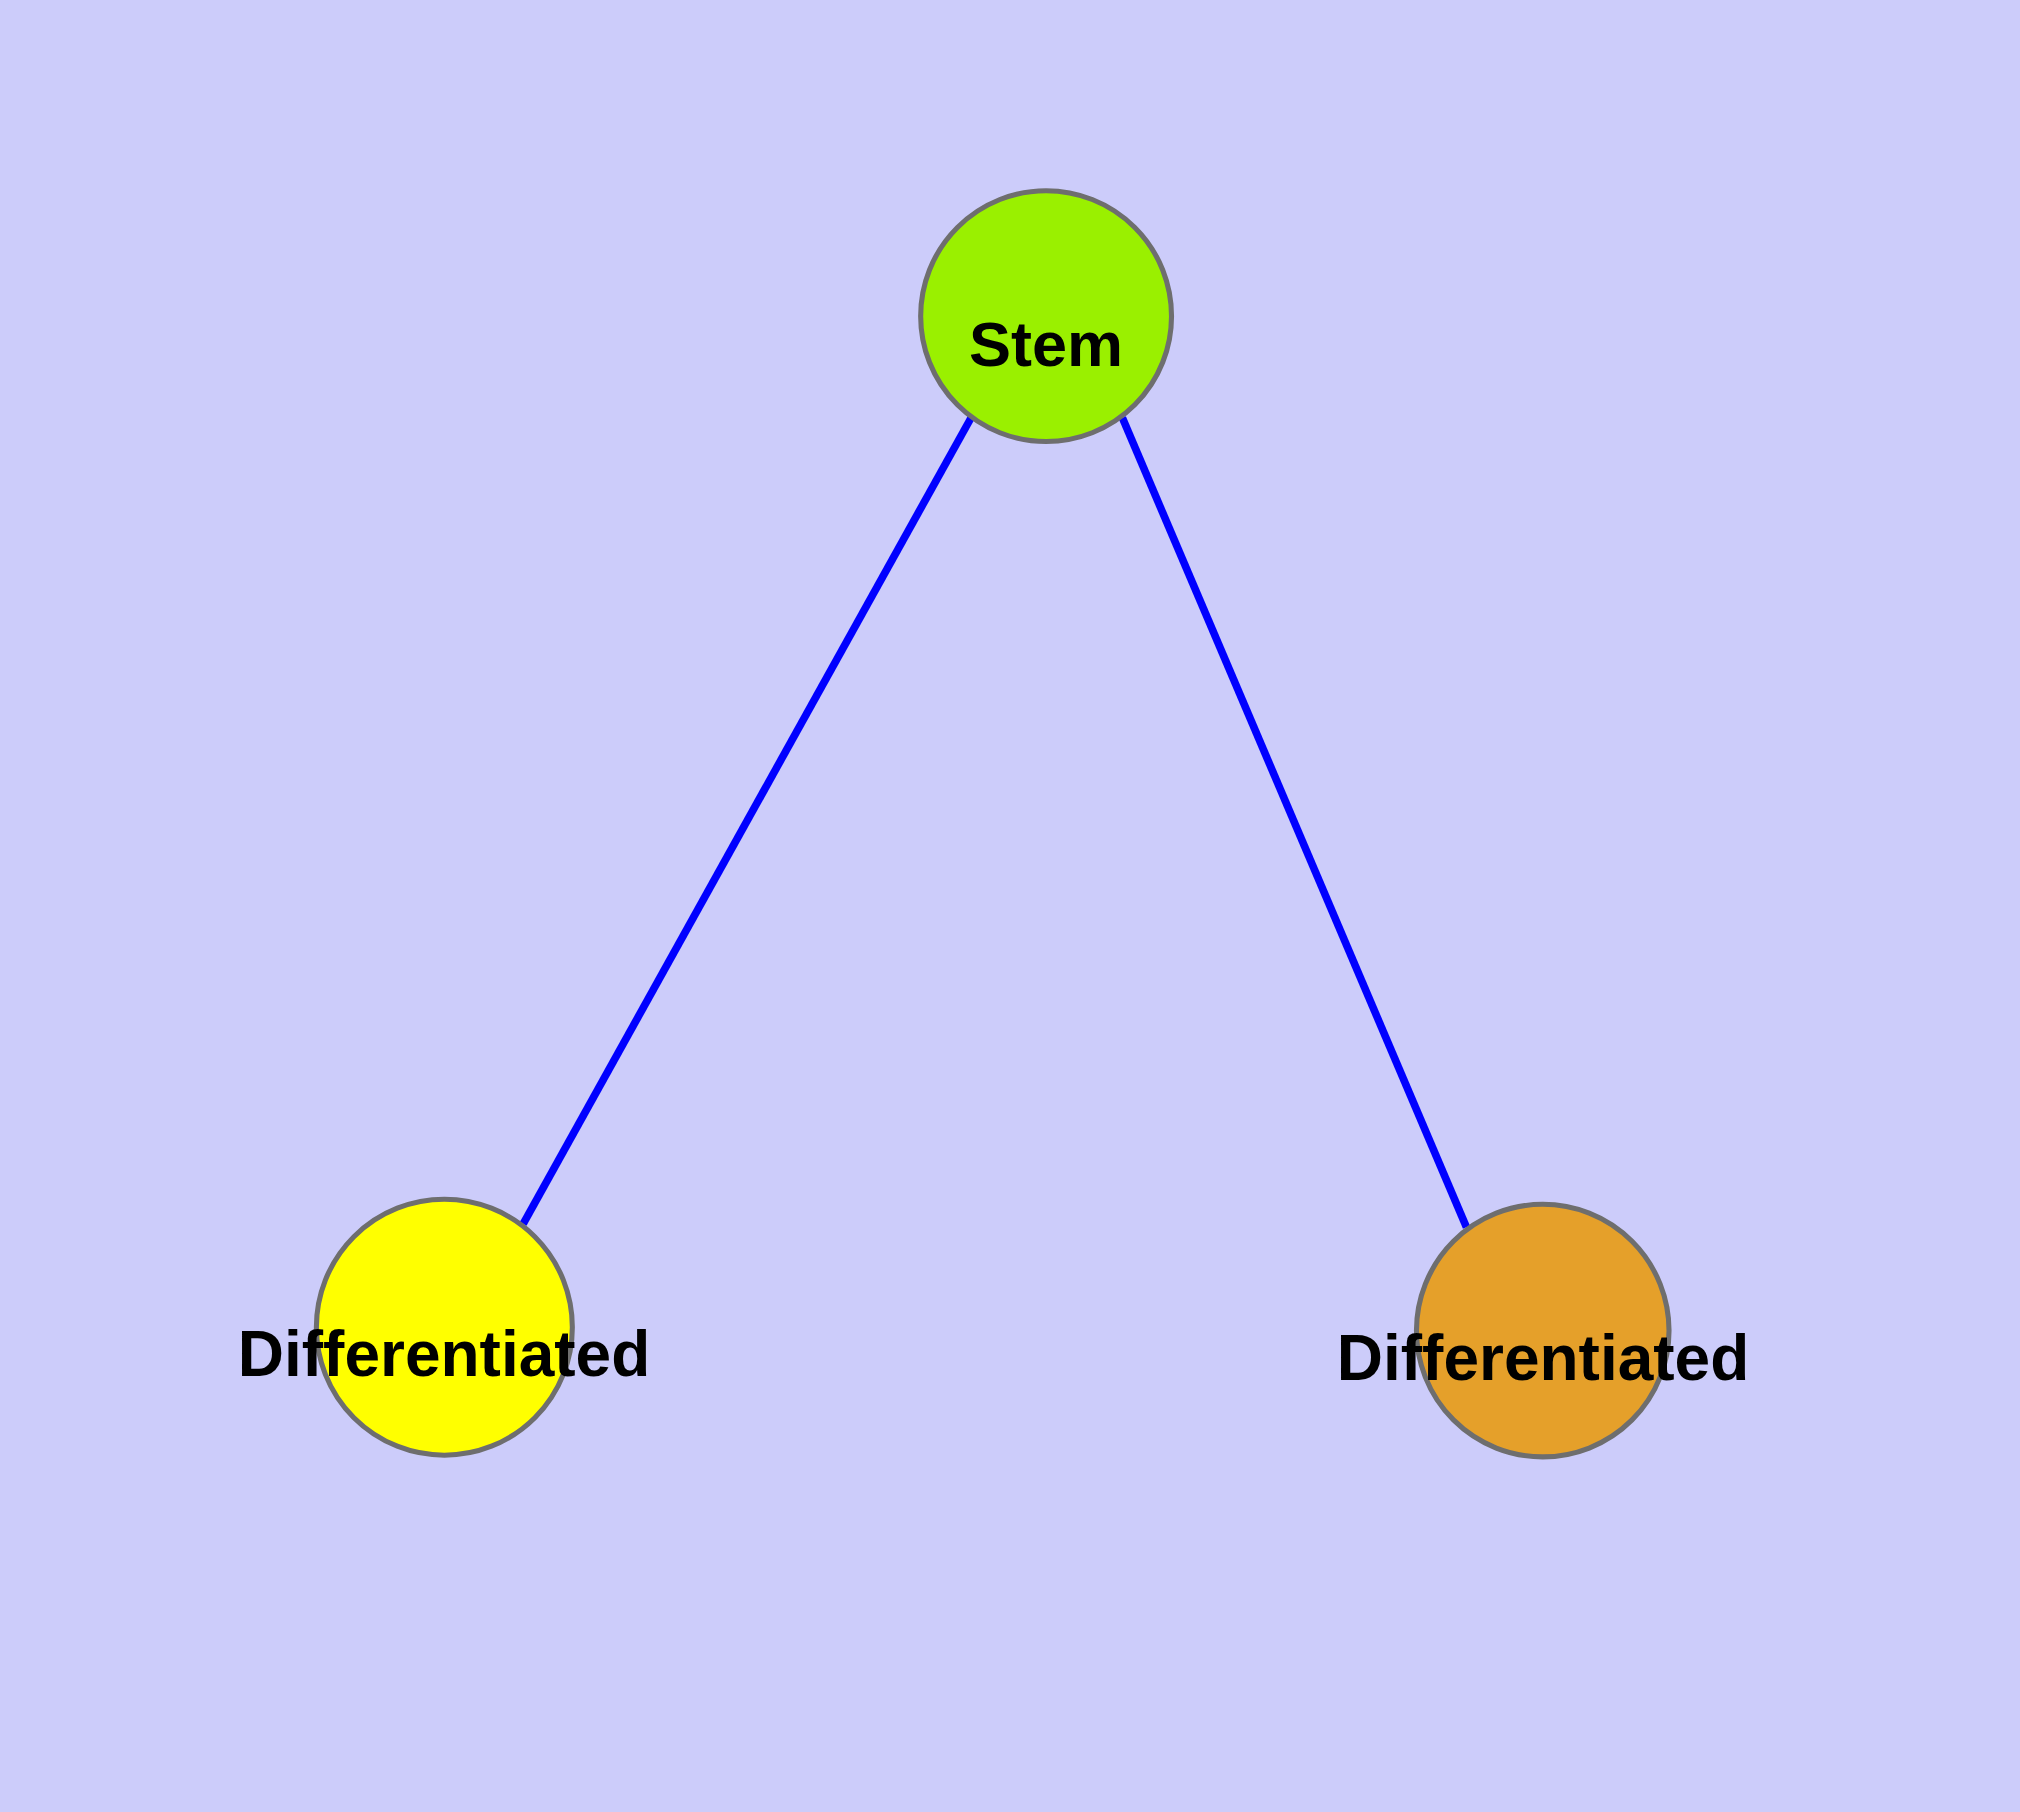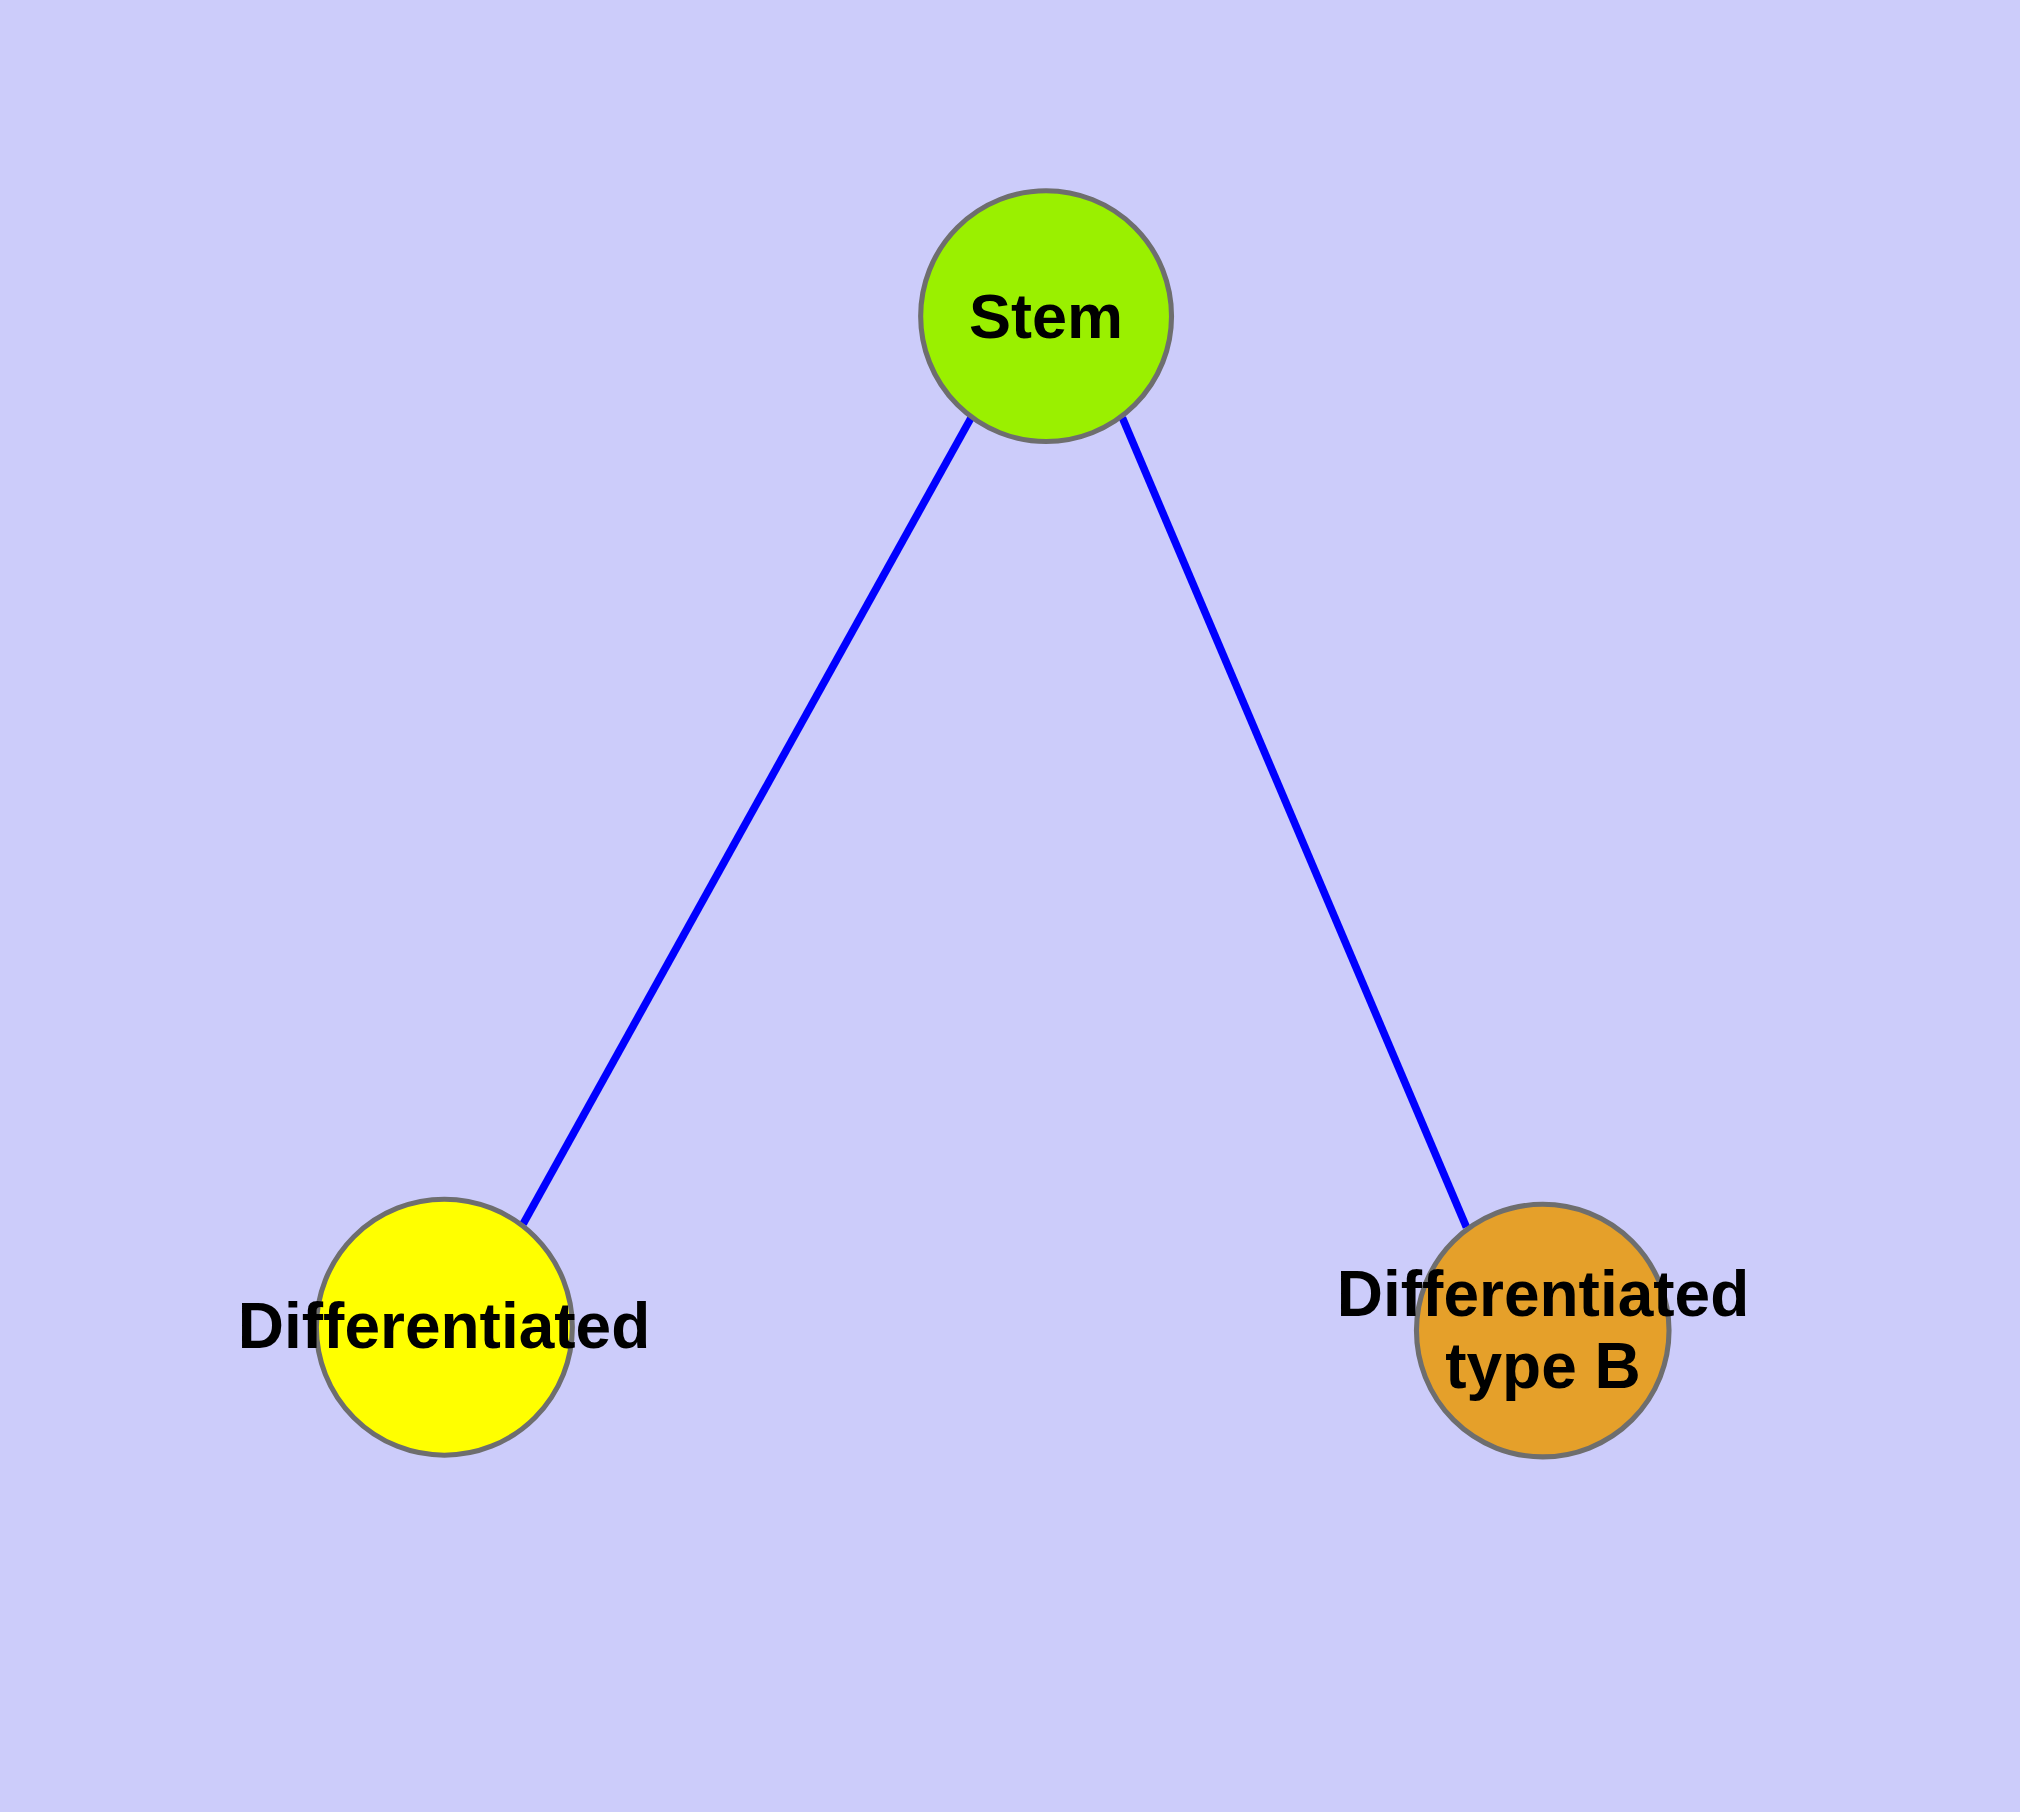--- a/index.html
+++ b/index.html
@@ -27,20 +27,21 @@
   .node-label {
     position: absolute;
     text-align: center;
     font-family: "Liberation Sans", "DejaVu Sans", sans-serif;
     font-weight: bold;
     color: #000000;
     white-space: nowrap;
     line-height: 1.12;
     pointer-events: none;
     user-select: none;
+    margin-top: 28px;
   }
   .node-label .line { display: block; }
   #label-stem {
     left: 1046px;
     top: 316px;
     transform: translate(-50%, -50%);
     font-size: 63px;
   }
   #label-type-a {
     left: 444px;
@@ -79,17 +80,16 @@
   <div class="node-label" id="label-stem">
     <span class="line">Stem</span>
   </div>
 
   <div class="node-label" id="label-type-a">
     <span class="line">Differentiated</span>
   </div>
 
   <div class="node-label" id="label-type-b">
     <span class="line">Differentiated</span>
-    <span class="line">type B</span>
   </div>
 
 </div>
 
 
 </body></html>

